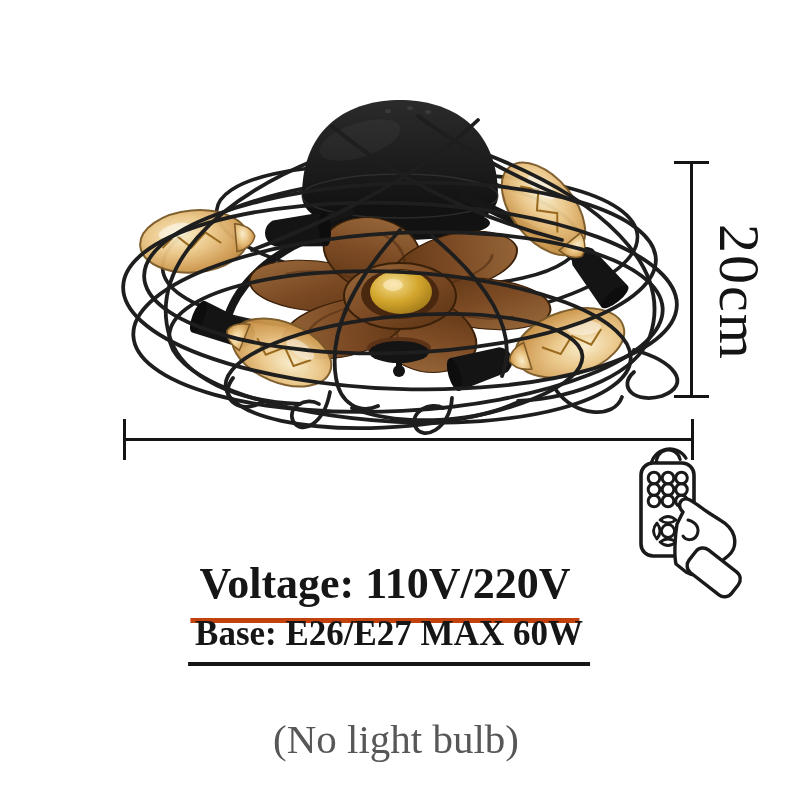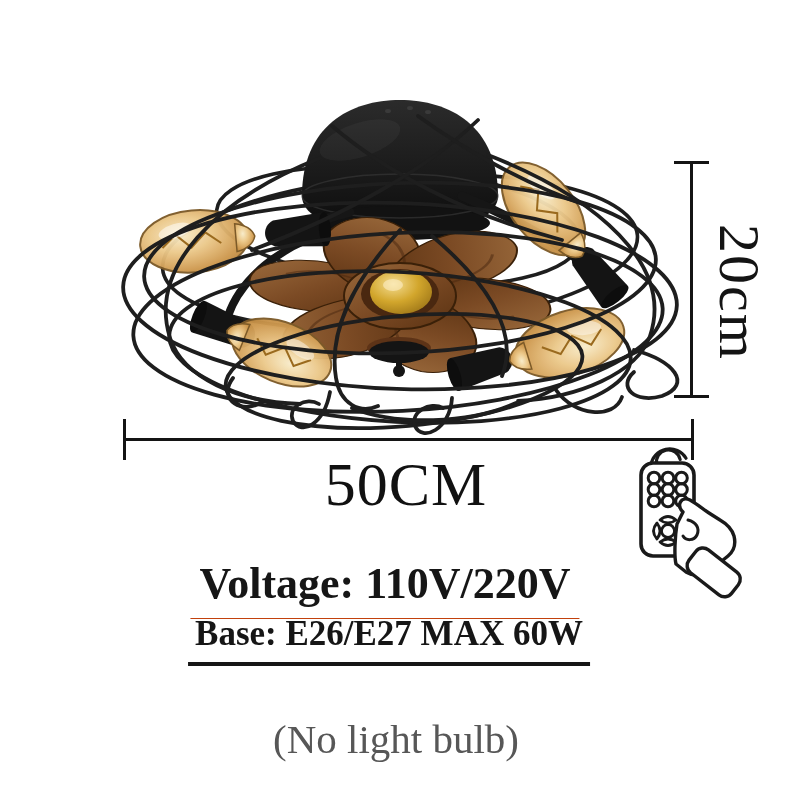--- a/index.html
+++ b/index.html
@@ -25,21 +25,21 @@
     writing-mode:vertical-rl;text-orientation:mixed;
     font-size:58px;line-height:1;color:#141414;letter-spacing:2px;white-space:nowrap;
   }
   .label-50{
     position:absolute;left:406px;top:453px;transform:translateX(-50%);
     font-size:62px;line-height:1;color:#111;letter-spacing:1px;white-space:nowrap;
   }
 
   
   .spec{position:absolute;transform:translateX(-50%);white-space:nowrap;color:#161616;line-height:1;}
-  .spec-voltage{left:385px;top:562px;font-size:44px;font-weight:700;border-bottom:1px solid #c2410c;padding:0 9px 12px 9px;}
+  .spec-voltage{left:385px;top:562px;font-size:44px;font-weight:700;border-bottom:5px solid #c2410c;padding:0 9px 12px 9px;}
   .spec-base{left:389px;top:616px;font-size:35px;font-weight:700;border-bottom:4px solid #161616;padding:0 7px 11px 7px;}
   .spec-note{left:396px;top:719px;font-size:41px;font-weight:400;color:#575757;}
 
   .remote-icon{position:absolute;left:628px;top:436px;width:150px;height:185px;}
 </style>
 </head>
 <body>
 
 <div class="canvas">
 
@@ -188,21 +188,20 @@
       <path d="M634,350 C674,361 693,384 662,396 C635,404 617,387 634,372"></path>
       <path d="M233,378 C216,400 244,416 263,401"></path>
       <path d="M352,408 C396,426 470,424 516,403"></path>
     </g>
   </svg>
 
   <div class="vline"></div>
   <div class="label-20">20cm</div>
 
   <div class="hline"></div>
-  <div class="label-50">50CM</div>
 
   <svg class="remote-icon" viewBox="0 0 150 185" role="img" fill="none" stroke="#1a1a1a" stroke-width="3.2" stroke-linecap="round" stroke-linejoin="round" aria-label="hand holding remote control with signal waves">
     <g transform="rotate(-12 40 24)">
       <path d="M22,26 A19,19 0 0 1 58,26"></path>
       <path d="M28,26 A12,12 0 0 1 52,26"></path>
     </g>
     <rect x="13" y="27" width="53" height="93" rx="12" fill="#ffffff" stroke-width="3.6"></rect>
     <g stroke-width="3">
       <circle cx="26" cy="42" r="5.8"></circle>
         <circle cx="40" cy="42" r="5.8"></circle>

